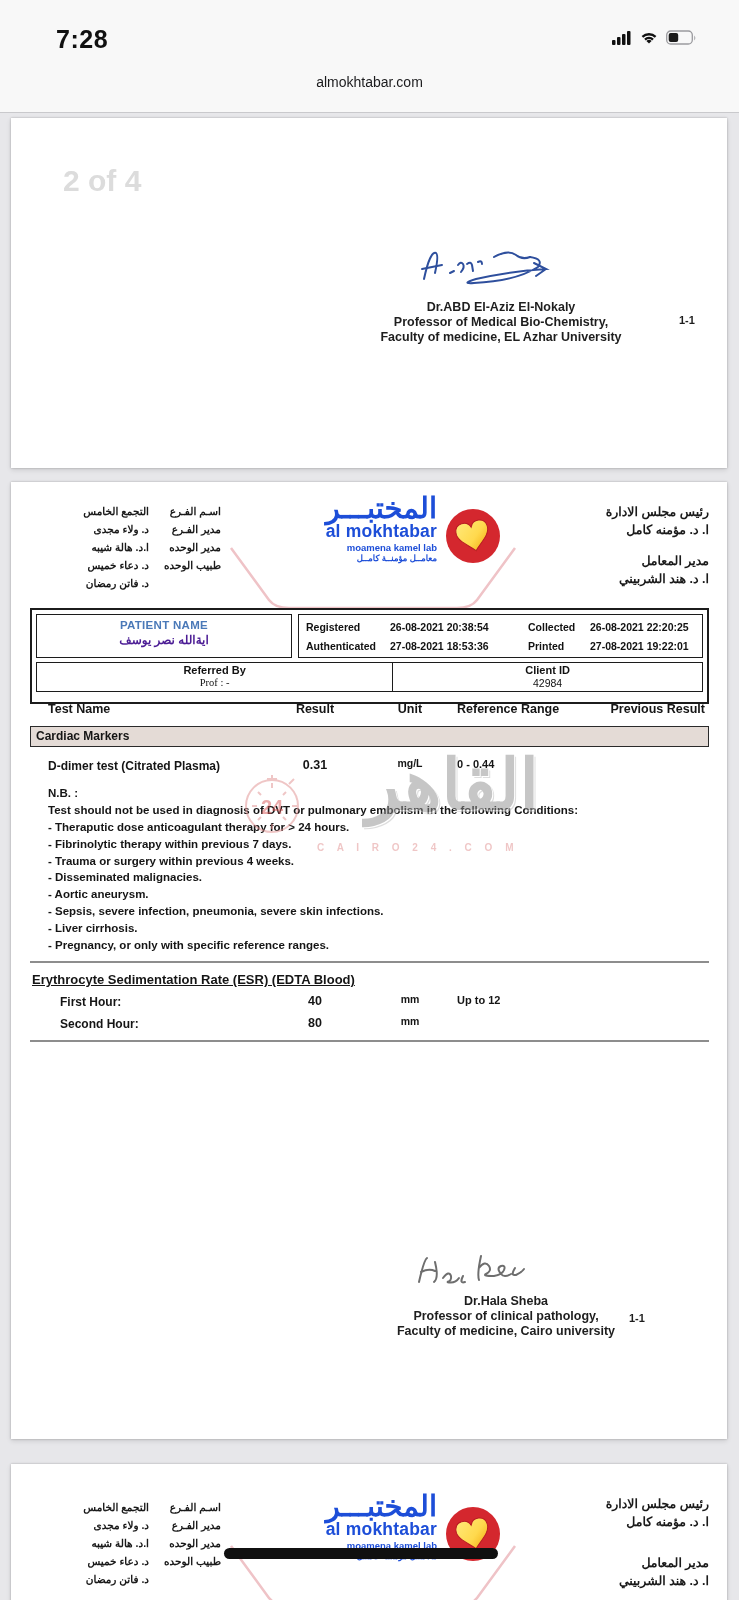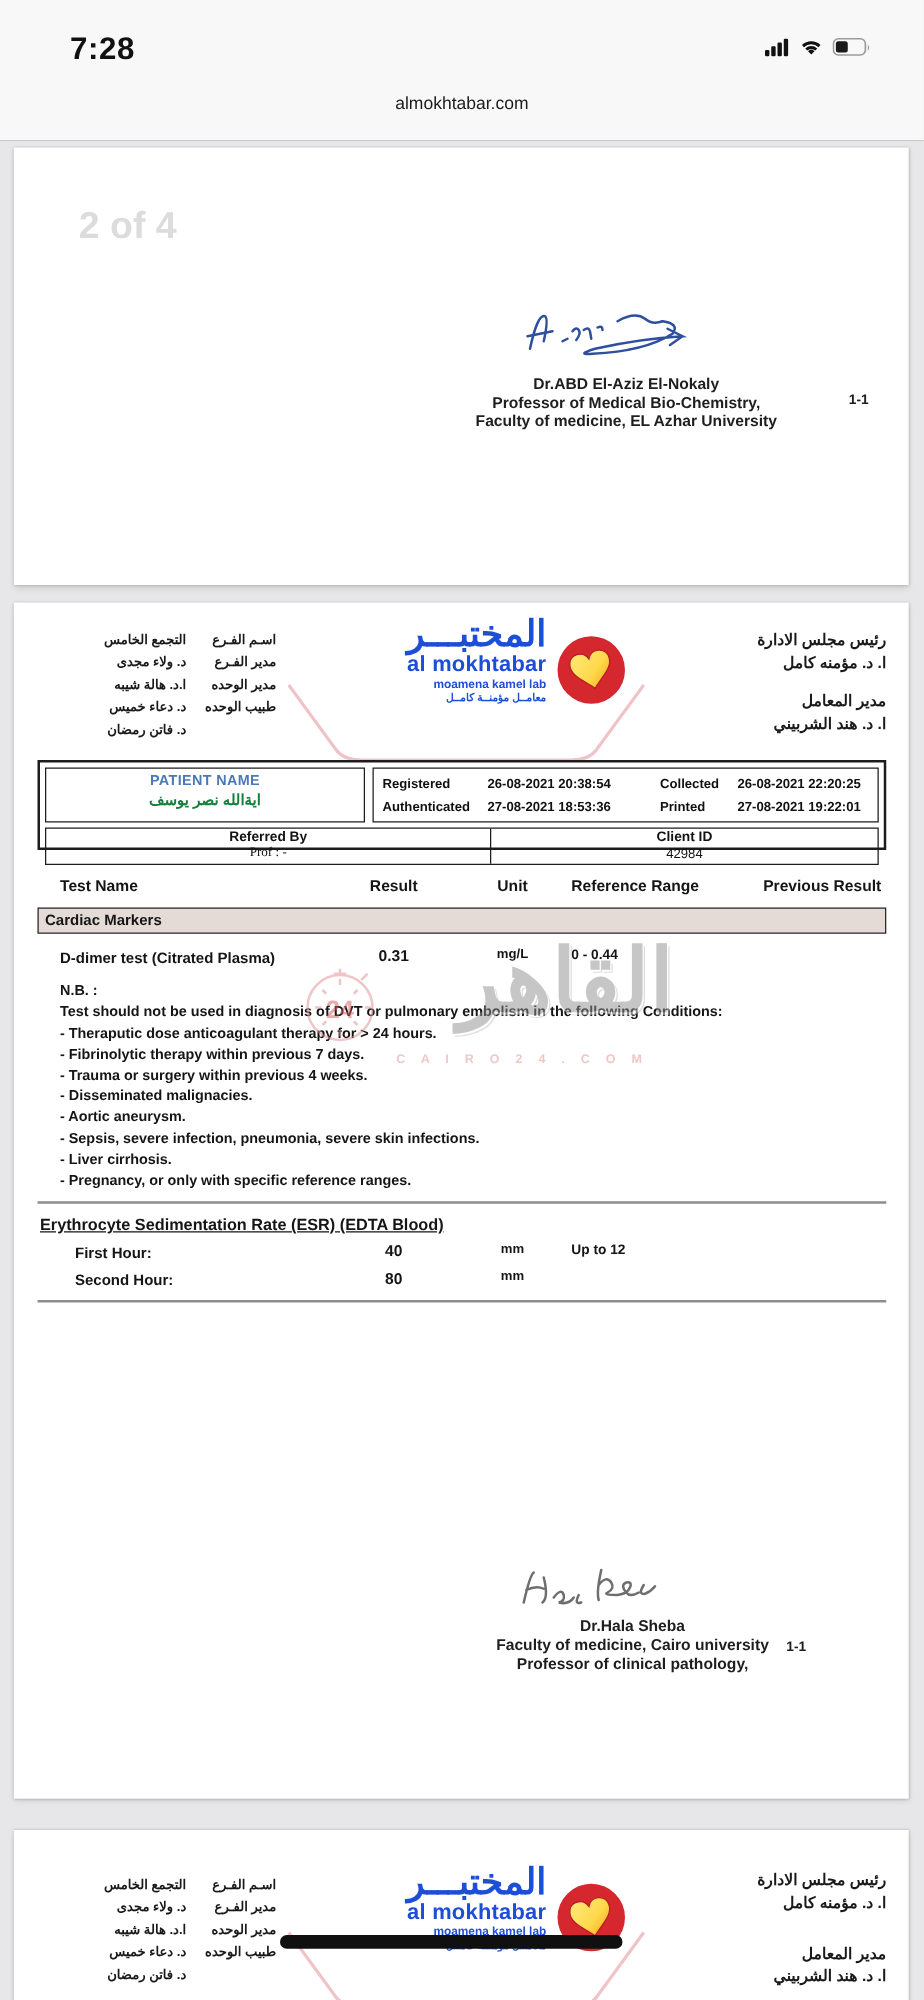--- a/index.html
+++ b/index.html
@@ -44,27 +44,27 @@
   .logo-texts { width:196px; text-align:right; color:#1d4ed8; direction:rtl; }
   .logo-ar { font-size:29px; font-weight:700; line-height:1.0; letter-spacing:1px; }
   .logo-en { font-size:17.5px; font-weight:700; direction:ltr; letter-spacing:.2px; margin-top:-2px; }
   .logo-sub1 { font-size:9.5px; font-weight:700; direction:ltr; margin-top:0px; }
   .logo-sub2 { font-size:8.5px; font-weight:700; margin-top:0px; letter-spacing:1px; }
   .logo-circle { margin-top:14px; }
   .blackbar { position:absolute; left:213px; top:84px; width:274px; height:11px;
     background:#101010; border-radius:6px; z-index:6; }
 
   
-  .ptable { position:absolute; left:19px; top:126px; width:679px; height:72px;
+  .ptable { position:absolute; left:19px; top:126px; width:679px; height:96px;
     border:2px solid #1c1c1c; padding:4px; display:flex; flex-direction:column; gap:4px; }
   .prow { display:flex; gap:6px; }
   .pbox { border:1.5px solid #1c1c1c; }
   .pname { width:256px; height:44px; text-align:center; padding-top:4px; }
   .pname .t1 { font-size:11.5px; font-weight:700; color:#4a79b8; letter-spacing:.3px; }
-  .pname .t2 { font-size:12px; font-weight:700; color:#15803d; direction:rtl; margin-top:2px; }
+  .pname .t2 { font-size:12px; font-weight:700; color:#4c1d95; direction:rtl; margin-top:2px; }
   .ptimes { flex:1; height:44px; display:grid; grid-template-columns:84px 138px 62px 1fr;
     align-items:center; padding:2px 4px 2px 7px; row-gap:0; }
   .ptimes div { font-size:10.5px; font-weight:700; color:#111; white-space:nowrap; }
   .ptimes .v { font-weight:600; }
   .pvag { width:256px; height:30px; display:flex; }
   .pvag .cell { flex:1; text-align:center; border-right:1.5px solid #1c1c1c; padding-top:1px; }
   .pvag .cell:last-child { border-right:none; }
   .pvag .h, .pref .h { font-size:11px; font-weight:700; color:#111; line-height:1.15; }
   .pvag .v, .pref .v { font-size:10.5px; font-weight:400; color:#111; line-height:1.2; }
   .pref { flex:1; height:30px; display:flex; }
@@ -302,22 +302,22 @@
 
     <svg class="hand-sig" style="left:400px; top:762px;" width="155" height="50" viewBox="0 0 155 50">
       <g stroke="#6e6e6e" stroke-width="2" fill="none" stroke-linecap="round">
         <path d="M8 38 Q13 16 16 14 M10 28 Q18 24 24 27 M24 18 Q28 34 23 38"></path>
         <path d="M32 34 q6 -8 8 -2 q1 5 -4 6 q8 2 12 -4 m4 -2 q-4 8 2 6"></path>
         <path d="M70 12 q-4 18 -2 24 m0 -12 q6 -8 10 -2 q3 5 -3 8 q-4 2 8 2 q8 -1 10 -6 q2 -5 -3 -4 q-5 2 0 8 q3 4 10 0 m4 -6 q-5 8 1 7 q5 -2 8 -6"></path>
       </g>
     </svg>
     <div class="sigblock" style="left:330px; top:812px; width:330px;">
       <div>Dr.Hala Sheba</div>
+      <div>Professor of clinical pathology,</div>
       <div>Faculty of medicine, Cairo university</div>
-      <div>Professor of clinical pathology,</div>
     </div>
     <div class="pageref" style="left:618px; top:830px;">1-1</div>
   </div>
 
   <div class="page page3">
     <div class="hdr-right" style="top:32px;">
       <div>رئيس مجلس الادارة</div>
       <div>ا. د. مؤمنه كامل</div>
       <div class="gap" style="height:24px;"></div>
       <div>مدير المعامل</div>

